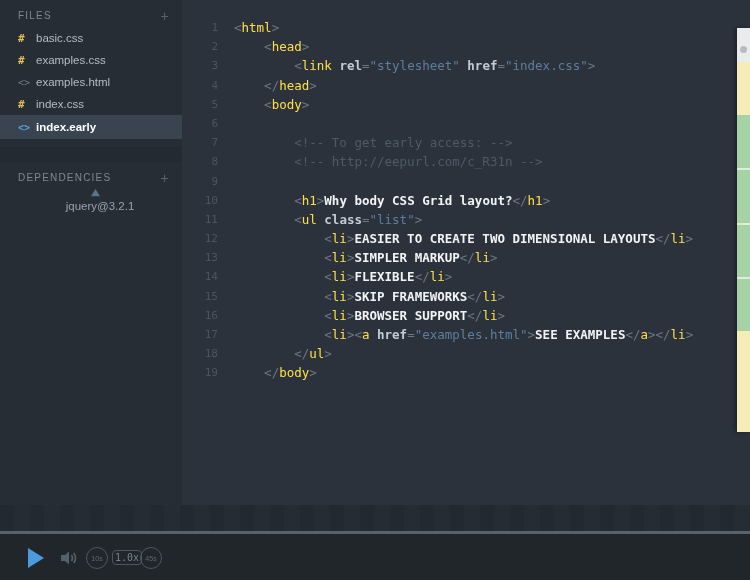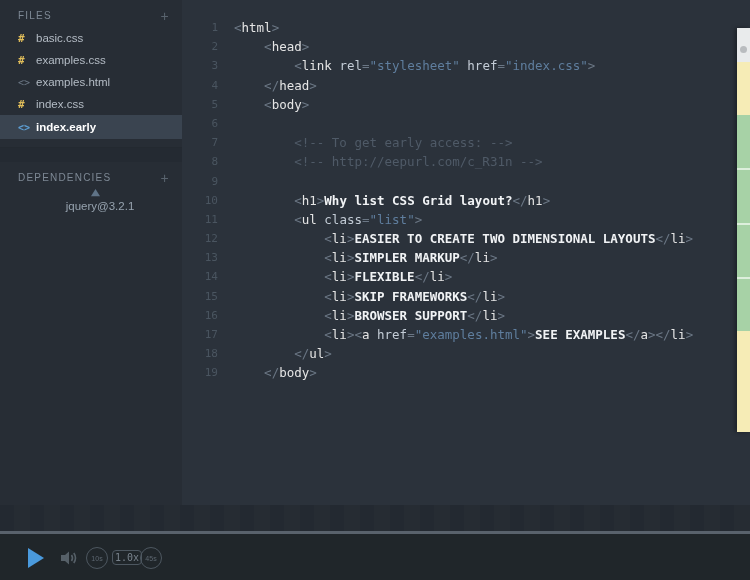--- a/index.html
+++ b/index.html
@@ -27,23 +27,23 @@
   .dep-row .ficon{width:18px;color:#5f7387;font-size:9px;}
 
   
   #editor{position:absolute;left:182px;top:0;width:568px;height:505px;
        background:#2b323b;padding-top:18px;box-sizing:border-box;overflow:hidden;}
   .code-line{display:flex;height:19.2px;line-height:19.2px;white-space:pre;
        font-family:"DejaVu Sans Mono",monospace;font-size:12.5px;}
   .ln{width:36px;text-align:right;padding-right:16px;color:#4a5560;
        font-size:11px;flex:none;user-select:none;}
   .code{flex:1;}
-  .tk-t{color:#e5e5e5;}
+  .tk-t{color:#fde047;}
   .tk-p{color:#6b7785;}
-  .tk-a{color:#c3ccd6;font-weight:normal;}
+  .tk-a{color:#c3ccd6;font-weight:bold;}
   .tk-o{color:#6b7785;}
   .tk-s{color:#5f7e9e;}
   .tk-x{color:#f1f3f5;font-weight:bold;}
   .tk-c{color:#4f5a67;}
 
   
   #preview-strip{position:absolute;top:28px;left:737px;width:13px;
        box-shadow:-2px 0 4px rgba(0,0,0,.35);}
   .strip-seg{width:13px;position:relative;}
   .strip-seg.green{border-top:2px solid #ddefdc;}
@@ -125,21 +125,21 @@
   <div id="editor">
       <div class="code-line"><span class="ln">1</span><span class="code"><span class="tk-p">&lt;</span><span class="tk-t">html</span><span class="tk-p">&gt;</span></span></div>
       <div class="code-line"><span class="ln">2</span><span class="code"><span>    </span><span class="tk-p">&lt;</span><span class="tk-t">head</span><span class="tk-p">&gt;</span></span></div>
       <div class="code-line"><span class="ln">3</span><span class="code"><span>        </span><span class="tk-p">&lt;</span><span class="tk-t">link</span><span> </span><span class="tk-a">rel</span><span class="tk-o">=</span><span class="tk-s">"stylesheet"</span><span> </span><span class="tk-a">href</span><span class="tk-o">=</span><span class="tk-s">"index.css"</span><span class="tk-p">&gt;</span></span></div>
       <div class="code-line"><span class="ln">4</span><span class="code"><span>    </span><span class="tk-p">&lt;/</span><span class="tk-t">head</span><span class="tk-p">&gt;</span></span></div>
       <div class="code-line"><span class="ln">5</span><span class="code"><span>    </span><span class="tk-p">&lt;</span><span class="tk-t">body</span><span class="tk-p">&gt;</span></span></div>
       <div class="code-line"><span class="ln">6</span><span class="code"></span></div>
       <div class="code-line"><span class="ln">7</span><span class="code"><span>        </span><span class="tk-c">&lt;!-- To get early access: --&gt;</span></span></div>
       <div class="code-line"><span class="ln">8</span><span class="code"><span>        </span><span class="tk-c">&lt;!-- http://eepurl.com/c_R31n --&gt;</span></span></div>
       <div class="code-line"><span class="ln">9</span><span class="code"></span></div>
-      <div class="code-line"><span class="ln">10</span><span class="code"><span>        </span><span class="tk-p">&lt;</span><span class="tk-t">h1</span><span class="tk-p">&gt;</span><span class="tk-x">Why list CSS Grid layout?</span><span class="tk-p">&lt;/</span><span class="tk-t">h1</span><span class="tk-p">&gt;</span></span></div>
+      <div class="code-line"><span class="ln">10</span><span class="code"><span>        </span><span class="tk-p">&lt;</span><span class="tk-t">h1</span><span class="tk-p">&gt;</span><span class="tk-x">Why body CSS Grid layout?</span><span class="tk-p">&lt;/</span><span class="tk-t">h1</span><span class="tk-p">&gt;</span></span></div>
       <div class="code-line"><span class="ln">11</span><span class="code"><span>        </span><span class="tk-p">&lt;</span><span class="tk-t">ul</span><span> </span><span class="tk-a">class</span><span class="tk-o">=</span><span class="tk-s">"list"</span><span class="tk-p">&gt;</span></span></div>
       <div class="code-line"><span class="ln">12</span><span class="code"><span>            </span><span class="tk-p">&lt;</span><span class="tk-t">li</span><span class="tk-p">&gt;</span><span class="tk-x">EASIER TO CREATE TWO DIMENSIONAL LAYOUTS</span><span class="tk-p">&lt;/</span><span class="tk-t">li</span><span class="tk-p">&gt;</span></span></div>
       <div class="code-line"><span class="ln">13</span><span class="code"><span>            </span><span class="tk-p">&lt;</span><span class="tk-t">li</span><span class="tk-p">&gt;</span><span class="tk-x">SIMPLER MARKUP</span><span class="tk-p">&lt;/</span><span class="tk-t">li</span><span class="tk-p">&gt;</span></span></div>
       <div class="code-line"><span class="ln">14</span><span class="code"><span>            </span><span class="tk-p">&lt;</span><span class="tk-t">li</span><span class="tk-p">&gt;</span><span class="tk-x">FLEXIBLE</span><span class="tk-p">&lt;/</span><span class="tk-t">li</span><span class="tk-p">&gt;</span></span></div>
       <div class="code-line"><span class="ln">15</span><span class="code"><span>            </span><span class="tk-p">&lt;</span><span class="tk-t">li</span><span class="tk-p">&gt;</span><span class="tk-x">SKIP FRAMEWORKS</span><span class="tk-p">&lt;/</span><span class="tk-t">li</span><span class="tk-p">&gt;</span></span></div>
       <div class="code-line"><span class="ln">16</span><span class="code"><span>            </span><span class="tk-p">&lt;</span><span class="tk-t">li</span><span class="tk-p">&gt;</span><span class="tk-x">BROWSER SUPPORT</span><span class="tk-p">&lt;/</span><span class="tk-t">li</span><span class="tk-p">&gt;</span></span></div>
       <div class="code-line"><span class="ln">17</span><span class="code"><span>            </span><span class="tk-p">&lt;</span><span class="tk-t">li</span><span class="tk-p">&gt;</span><span class="tk-p">&lt;</span><span class="tk-t">a</span><span> </span><span class="tk-a">href</span><span class="tk-o">=</span><span class="tk-s">"examples.html"</span><span class="tk-p">&gt;</span><span class="tk-x">SEE EXAMPLES</span><span class="tk-p">&lt;/</span><span class="tk-t">a</span><span class="tk-p">&gt;</span><span class="tk-p">&lt;/</span><span class="tk-t">li</span><span class="tk-p">&gt;</span></span></div>
       <div class="code-line"><span class="ln">18</span><span class="code"><span>        </span><span class="tk-p">&lt;/</span><span class="tk-t">ul</span><span class="tk-p">&gt;</span></span></div>
       <div class="code-line"><span class="ln">19</span><span class="code"><span>    </span><span class="tk-p">&lt;/</span><span class="tk-t">body</span><span class="tk-p">&gt;</span></span></div>
     </div>

